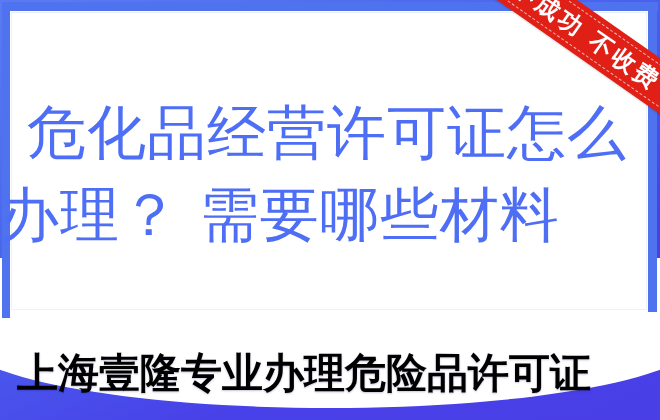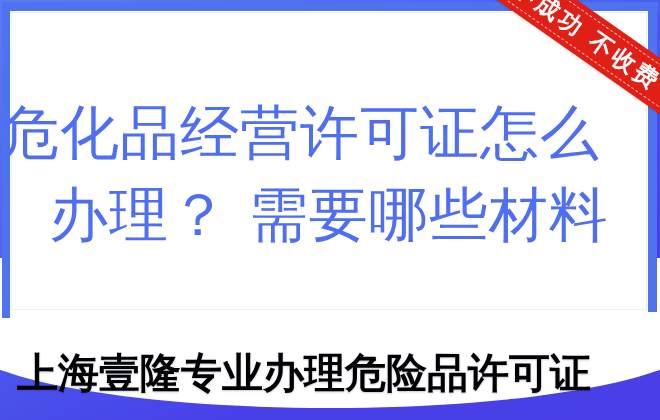--- a/index.html
+++ b/index.html
@@ -93,22 +93,22 @@
     color: #4d6ef5;
     font-size: 59px;
     line-height: 82px;
     letter-spacing: 1px;
     font-weight: 400;
     white-space: nowrap;
   }
   .headline-line {
     display: block;
   }
-  .headline-line.l1 { }
-  .headline-line.l2 { padding-left: 49px; }
+  .headline-line.l1 { padding-left: 27px; }
+  .headline-line.l2 { }
 
   
   .ribbon-wrap {
     position: absolute;
     left: 430px;
     top: -60px;
     width: 300px;
     height: 190px;
     overflow: hidden;
     pointer-events: none;

